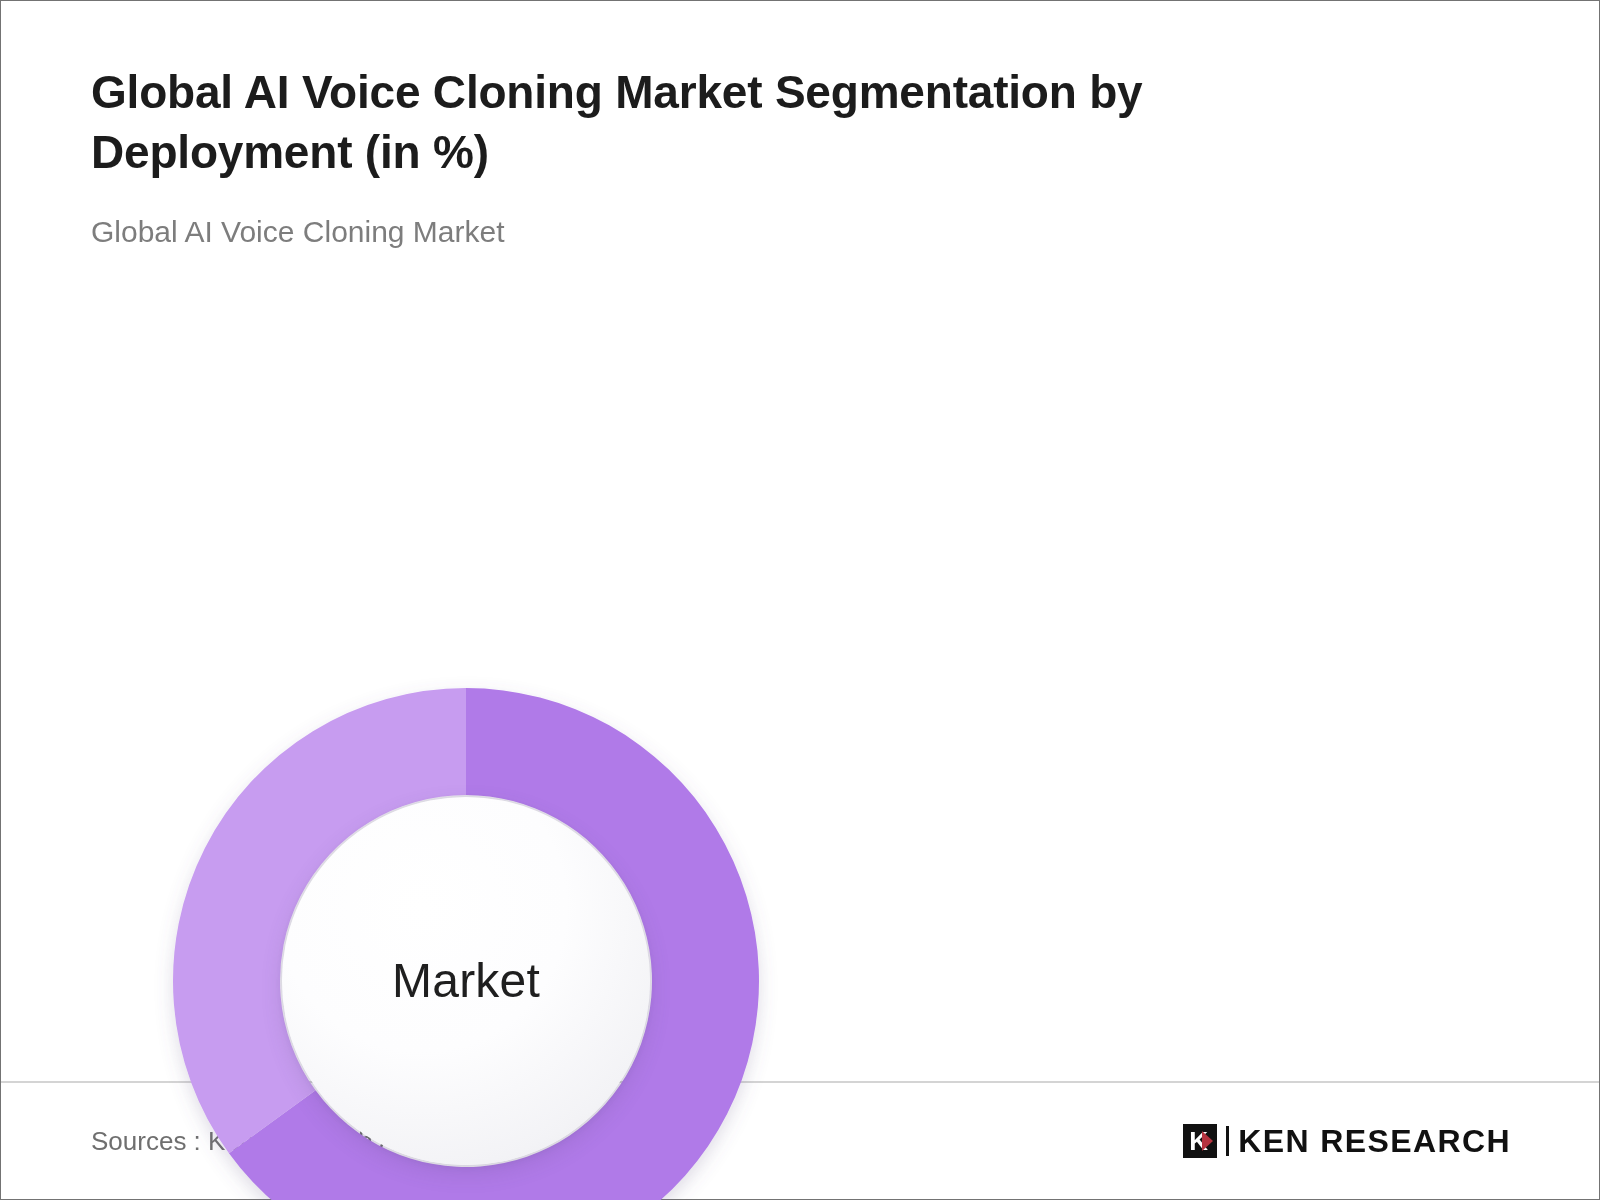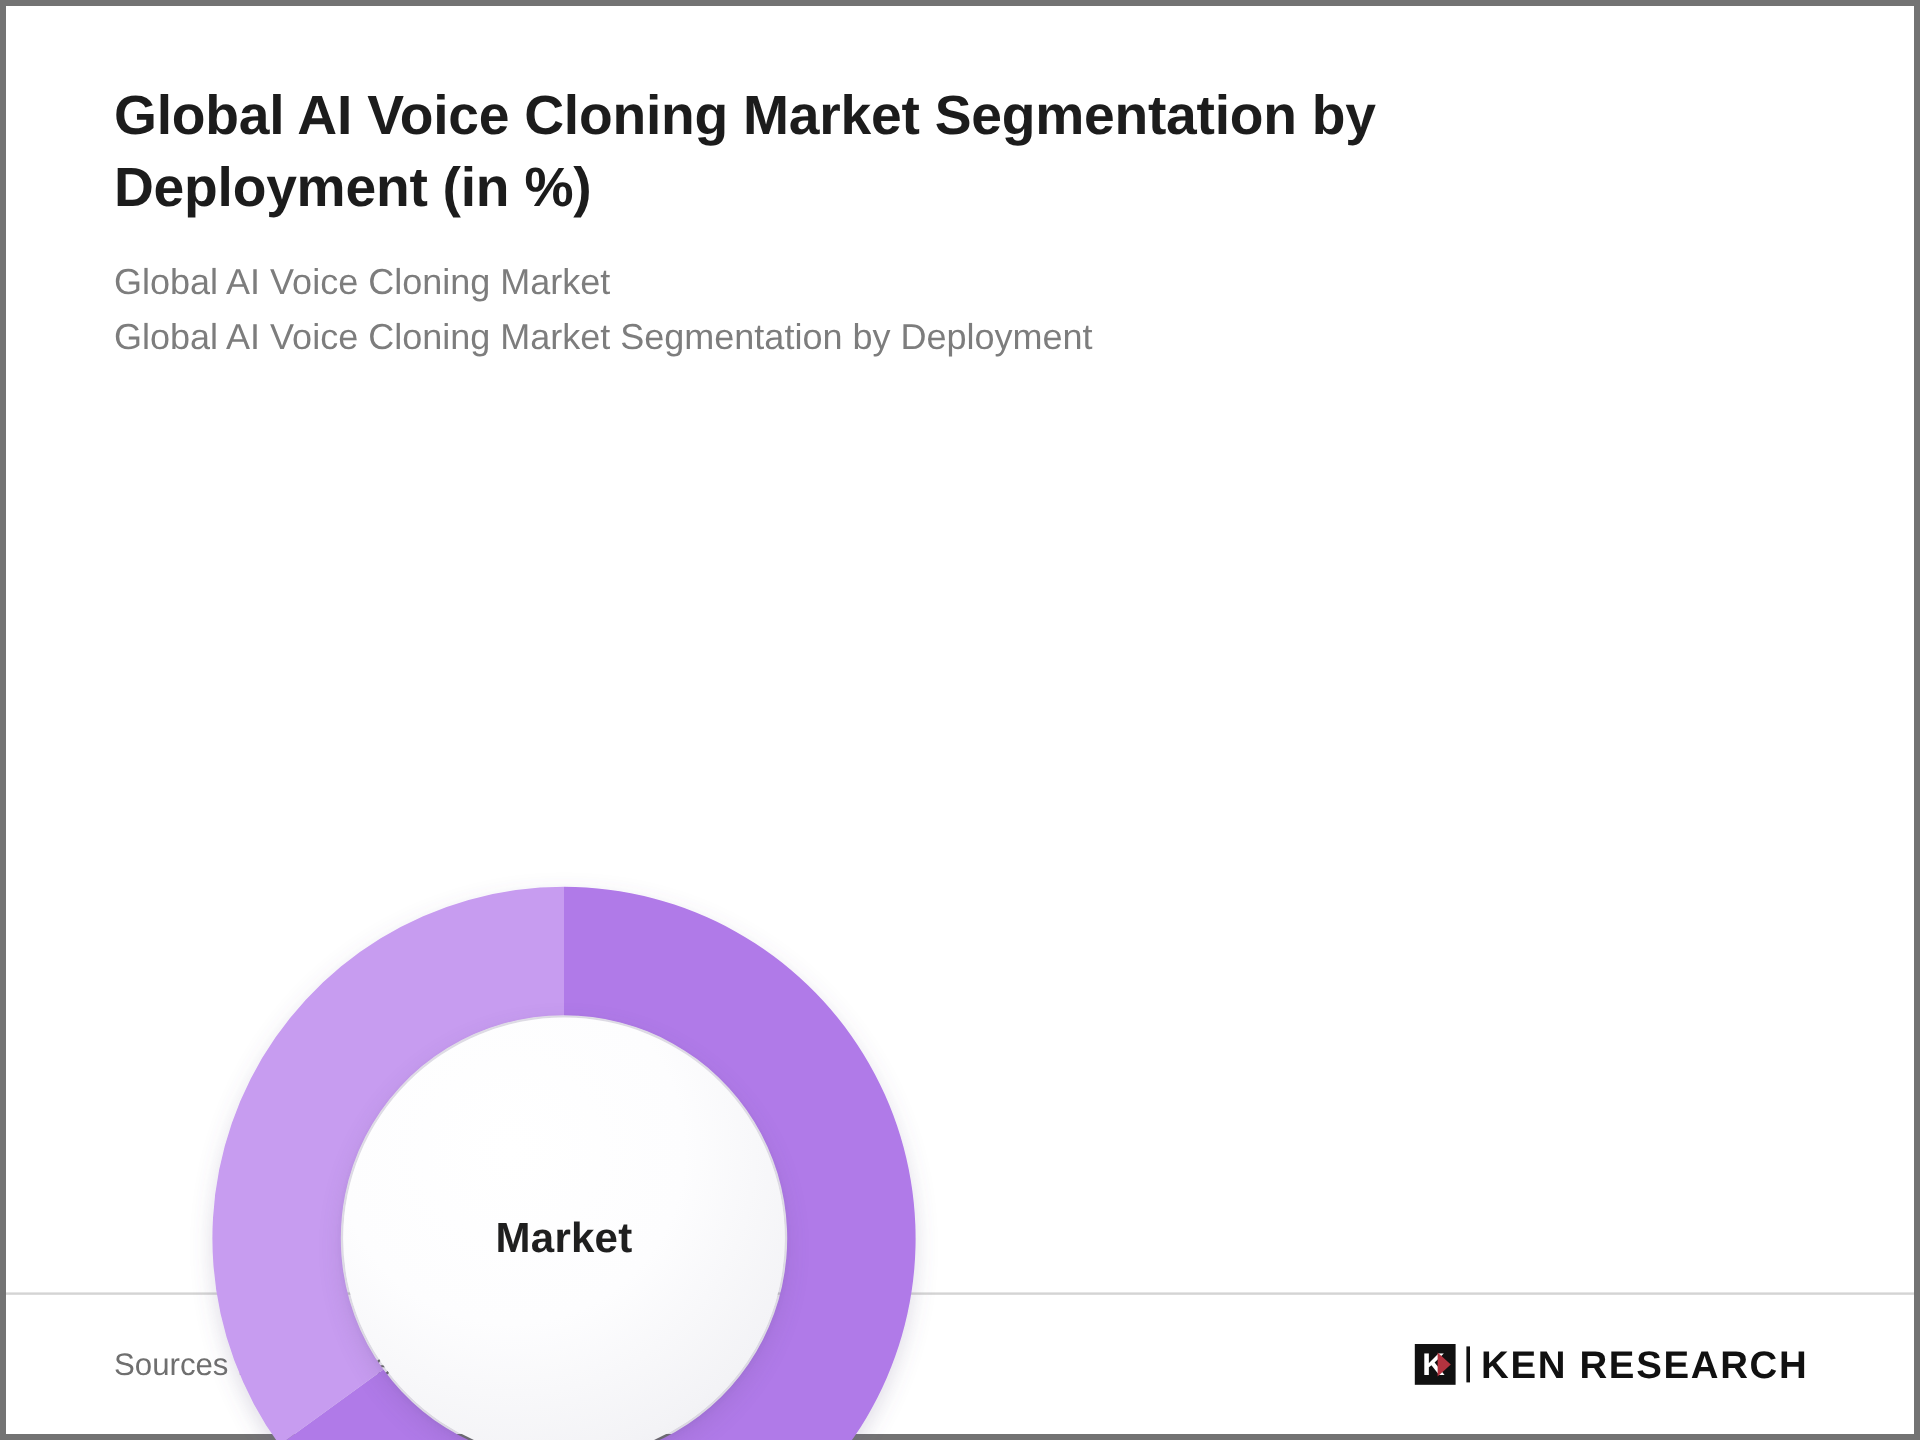--- a/index.html
+++ b/index.html
@@ -12,21 +12,21 @@
     height: 1200px;
     background: #ffffff;
     font-family: "Liberation Sans", sans-serif;
     overflow: hidden;
     position: relative;
   }
   .page {
     position: absolute;
     inset: 0;
     background: #ffffff;
-    border: 5px solid #737373;
+    border: 1px solid #737373;
     box-sizing: border-box;
     display: flex;
     flex-direction: column;
   }
   
   .header {
     padding: 62px 90px 0 90px;
   }
   .chart-title {
     font-size: 46px;
@@ -76,24 +76,24 @@
     background: radial-gradient(circle at 38% 30%, #ffffff 0%, #fdfdfe 42%, #f3f3f6 76%, #e6e6ea 100%);
     box-shadow: 0 8px 22px rgba(80, 70, 110, 0.16),
                 0 2px 6px rgba(80, 70, 110, 0.10);
     display: flex;
     flex-direction: column;
     align-items: center;
     justify-content: center;
     text-align: center;
   }
   .hub-line {
-    font-size: 35px;
+    font-size: 48px;
     color: #1f1f1f;
     line-height: 1.52;
-    font-weight: bold;
+    font-weight: normal;
     letter-spacing: 0.2px;
   }
   
   .legend {
     position: absolute;
     left: 938px;
     top: 588px;
   }
   .legend-row {
     display: flex;
@@ -179,21 +179,20 @@
 </style>
 </head>
 <body>
 
 <div class="page">
 
   <div class="header">
     <h1 class="chart-title">Global AI Voice Cloning Market Segmentation by Deployment (in %)</h1>
     <div class="subtitles">
       <div class="subtitle">Global AI Voice Cloning Market</div>
-      <div class="subtitle">Global AI Voice Cloning Market Segmentation by Deployment</div>
     </div>
   </div>
 
   <div class="body-area">
 
     <div class="donut-wrap">
       <svg class="donut-svg" viewBox="0 0 586 586">
         <defs>
           <filter id="donutShadow" x="-25%" y="-25%" width="150%" height="150%">
             <feDropShadow dx="0" dy="7" stdDeviation="9" flood-color="#6b5a8a" flood-opacity="0.22"></feDropShadow>

